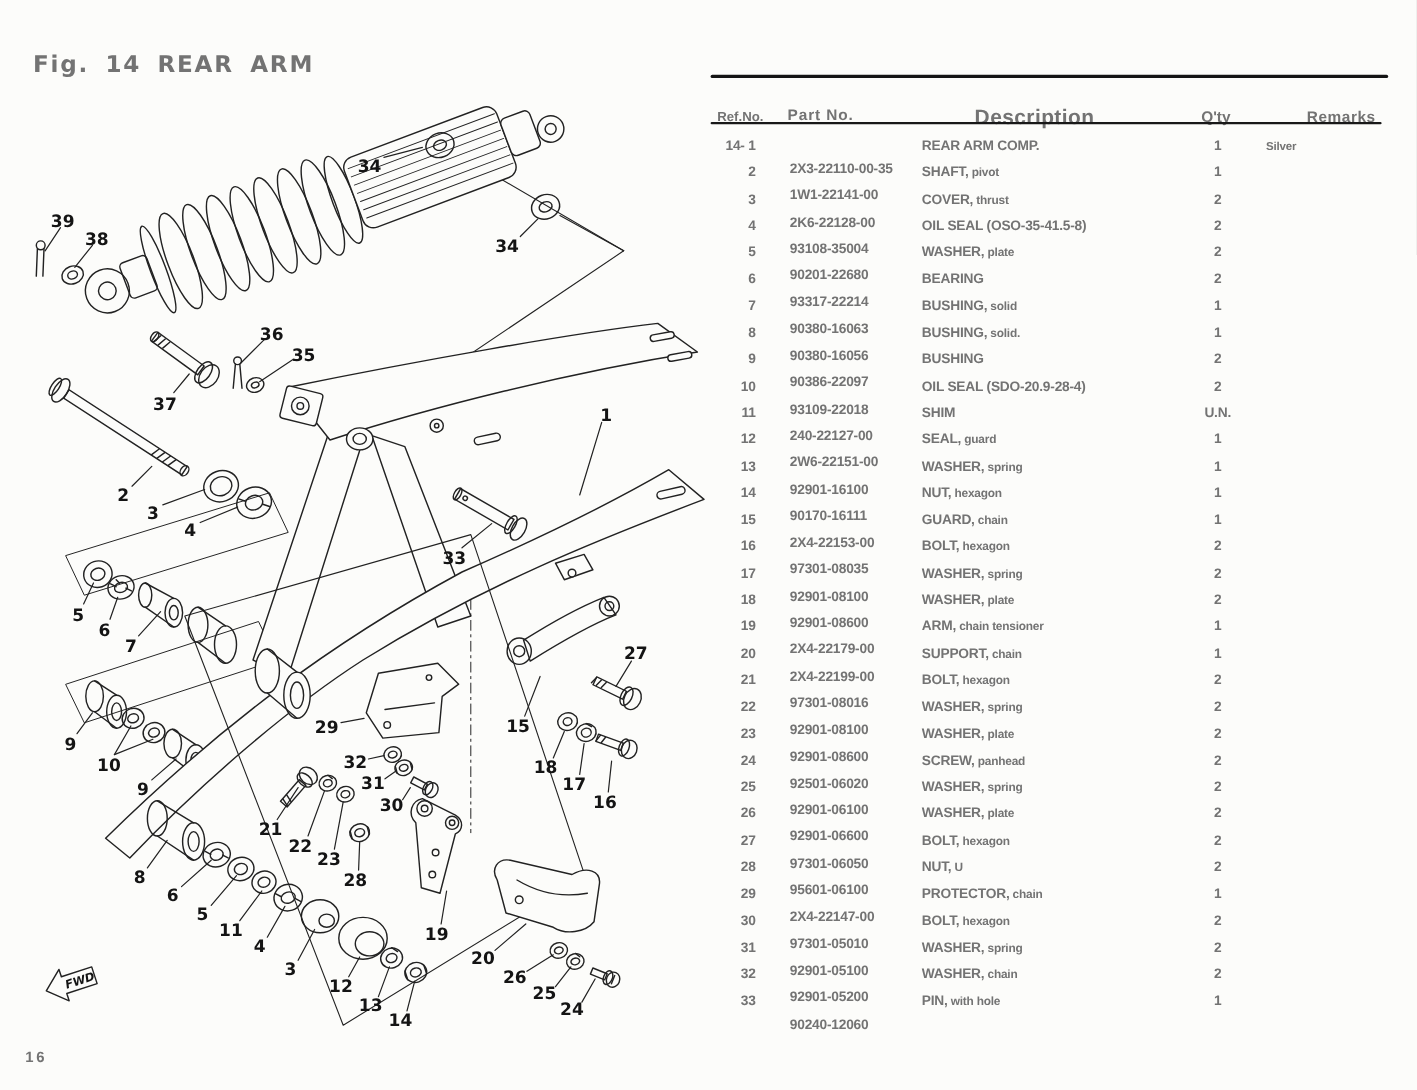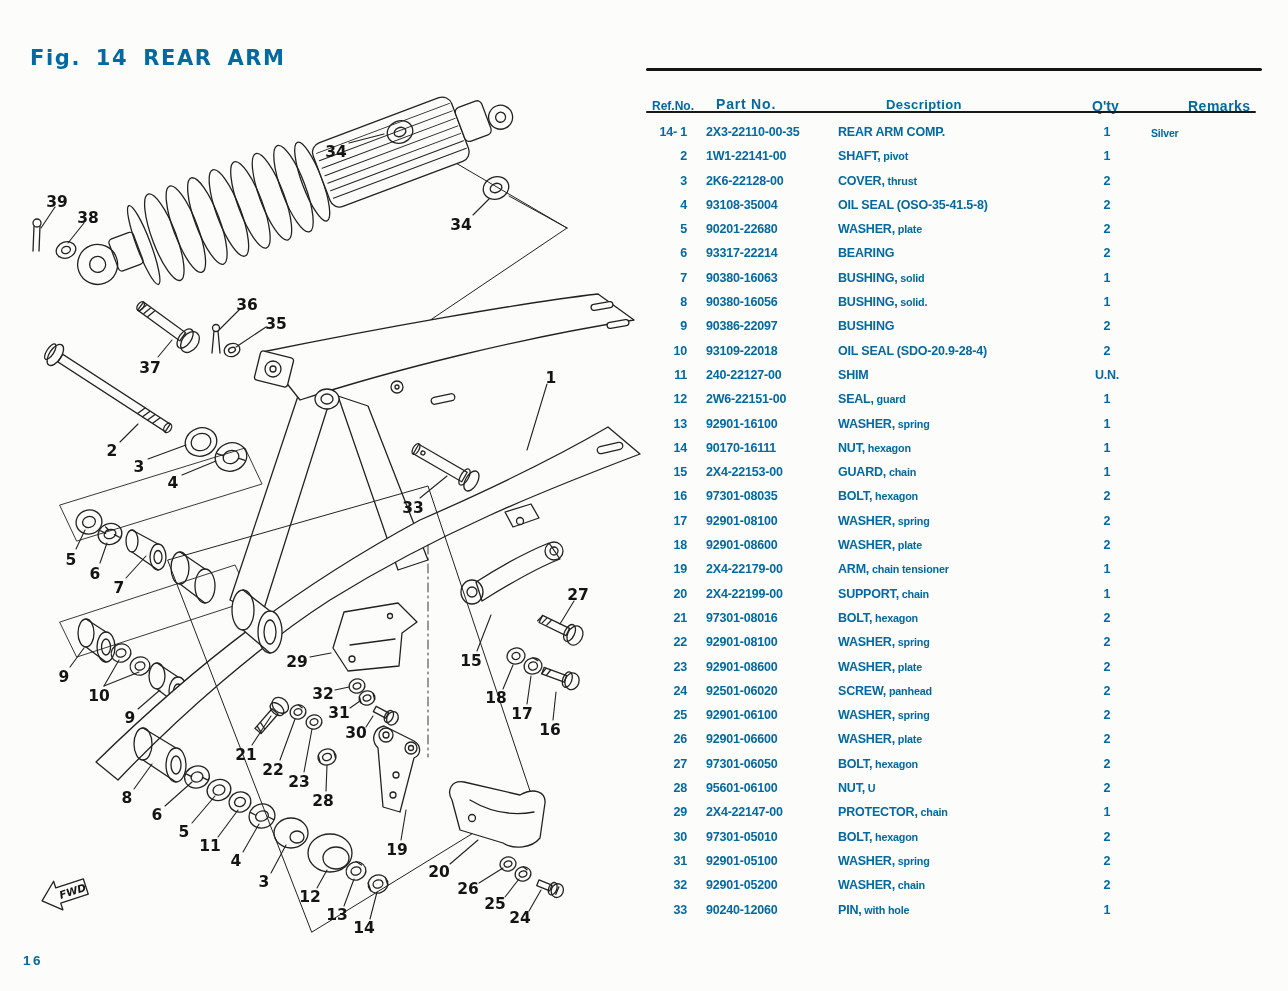--- a/index.html
+++ b/index.html
@@ -1,34 +1,34 @@
 <!DOCTYPE html>
 <html><head>
 <meta charset="utf-8">
 <style>
   html,body{margin:0;padding:0;background:#d8d8d4;}
   .page{position:relative;width:1288px;height:991px;background:#fcfcfa;overflow:hidden;
-        font-family:"Liberation Sans",sans-serif;color:#0369a1;}
+        font-family:"Liberation Sans",sans-serif;color:#737373;}
   .fig-title{position:absolute;left:30px;top:46px;font-family:"DejaVu Sans",sans-serif;
              font-size:21px;font-weight:700;letter-spacing:1.6px;word-spacing:6px;}
   .page-num{position:absolute;left:23px;top:953px;font-size:13.5px;font-weight:700;letter-spacing:2.5px;}
   
   .tbl-rule-top{position:absolute;left:646px;top:68px;width:616px;height:2.6px;background:#141414;border-radius:2px;}
   .tbl-rule-head{position:absolute;left:646px;top:111px;width:610px;height:1.8px;background:#181818;border-radius:2px;}
   .th{position:absolute;font-weight:700;white-space:nowrap;margin-top:14px;}
   .th-ref{left:652px;top:85px;font-size:12px;}
   .th-part{left:716px;top:82px;font-size:14px;letter-spacing:0.8px;}
-  .th-desc{left:886px;top:83px;font-size:13px;letter-spacing:0.4px;}
+  .th-desc{left:886px;top:83px;font-size:19px;letter-spacing:0.4px;}
   .th-qty{left:1092px;top:84px;font-size:14px;}
   .th-rem{left:1172px;top:84px;font-size:14px;letter-spacing:0.5px;padding-left:16px;}
   .rows{position:absolute;left:646px;top:121px;width:620px;}
   .trow{position:relative;height:24.3px;}
   .tc{position:absolute;top:4px;font-size:12.5px;font-weight:700;white-space:nowrap;letter-spacing:-0.2px;}
   .c-ref{left:0;width:41px;text-align:right;}
-  .c-part{left:60px;}
+  .c-part{left:72px;margin-top:21px;}
   .c-desc{left:192px;}
   .c-desc .sub{font-size:10.8px;}
   .c-qty{left:431px;width:60px;text-align:center;}
   .c-rem{left:505px;font-size:10.5px;top:6px;}
   
   svg{position:absolute;left:0;top:0;}
   .co{font:700 15.5px "DejaVu Sans",sans-serif;fill:#141414;text-anchor:middle;}
   .fwdtxt{font:italic 700 10.5px "DejaVu Sans",sans-serif;fill:#141414;text-anchor:middle;}
 </style>
 </head>

